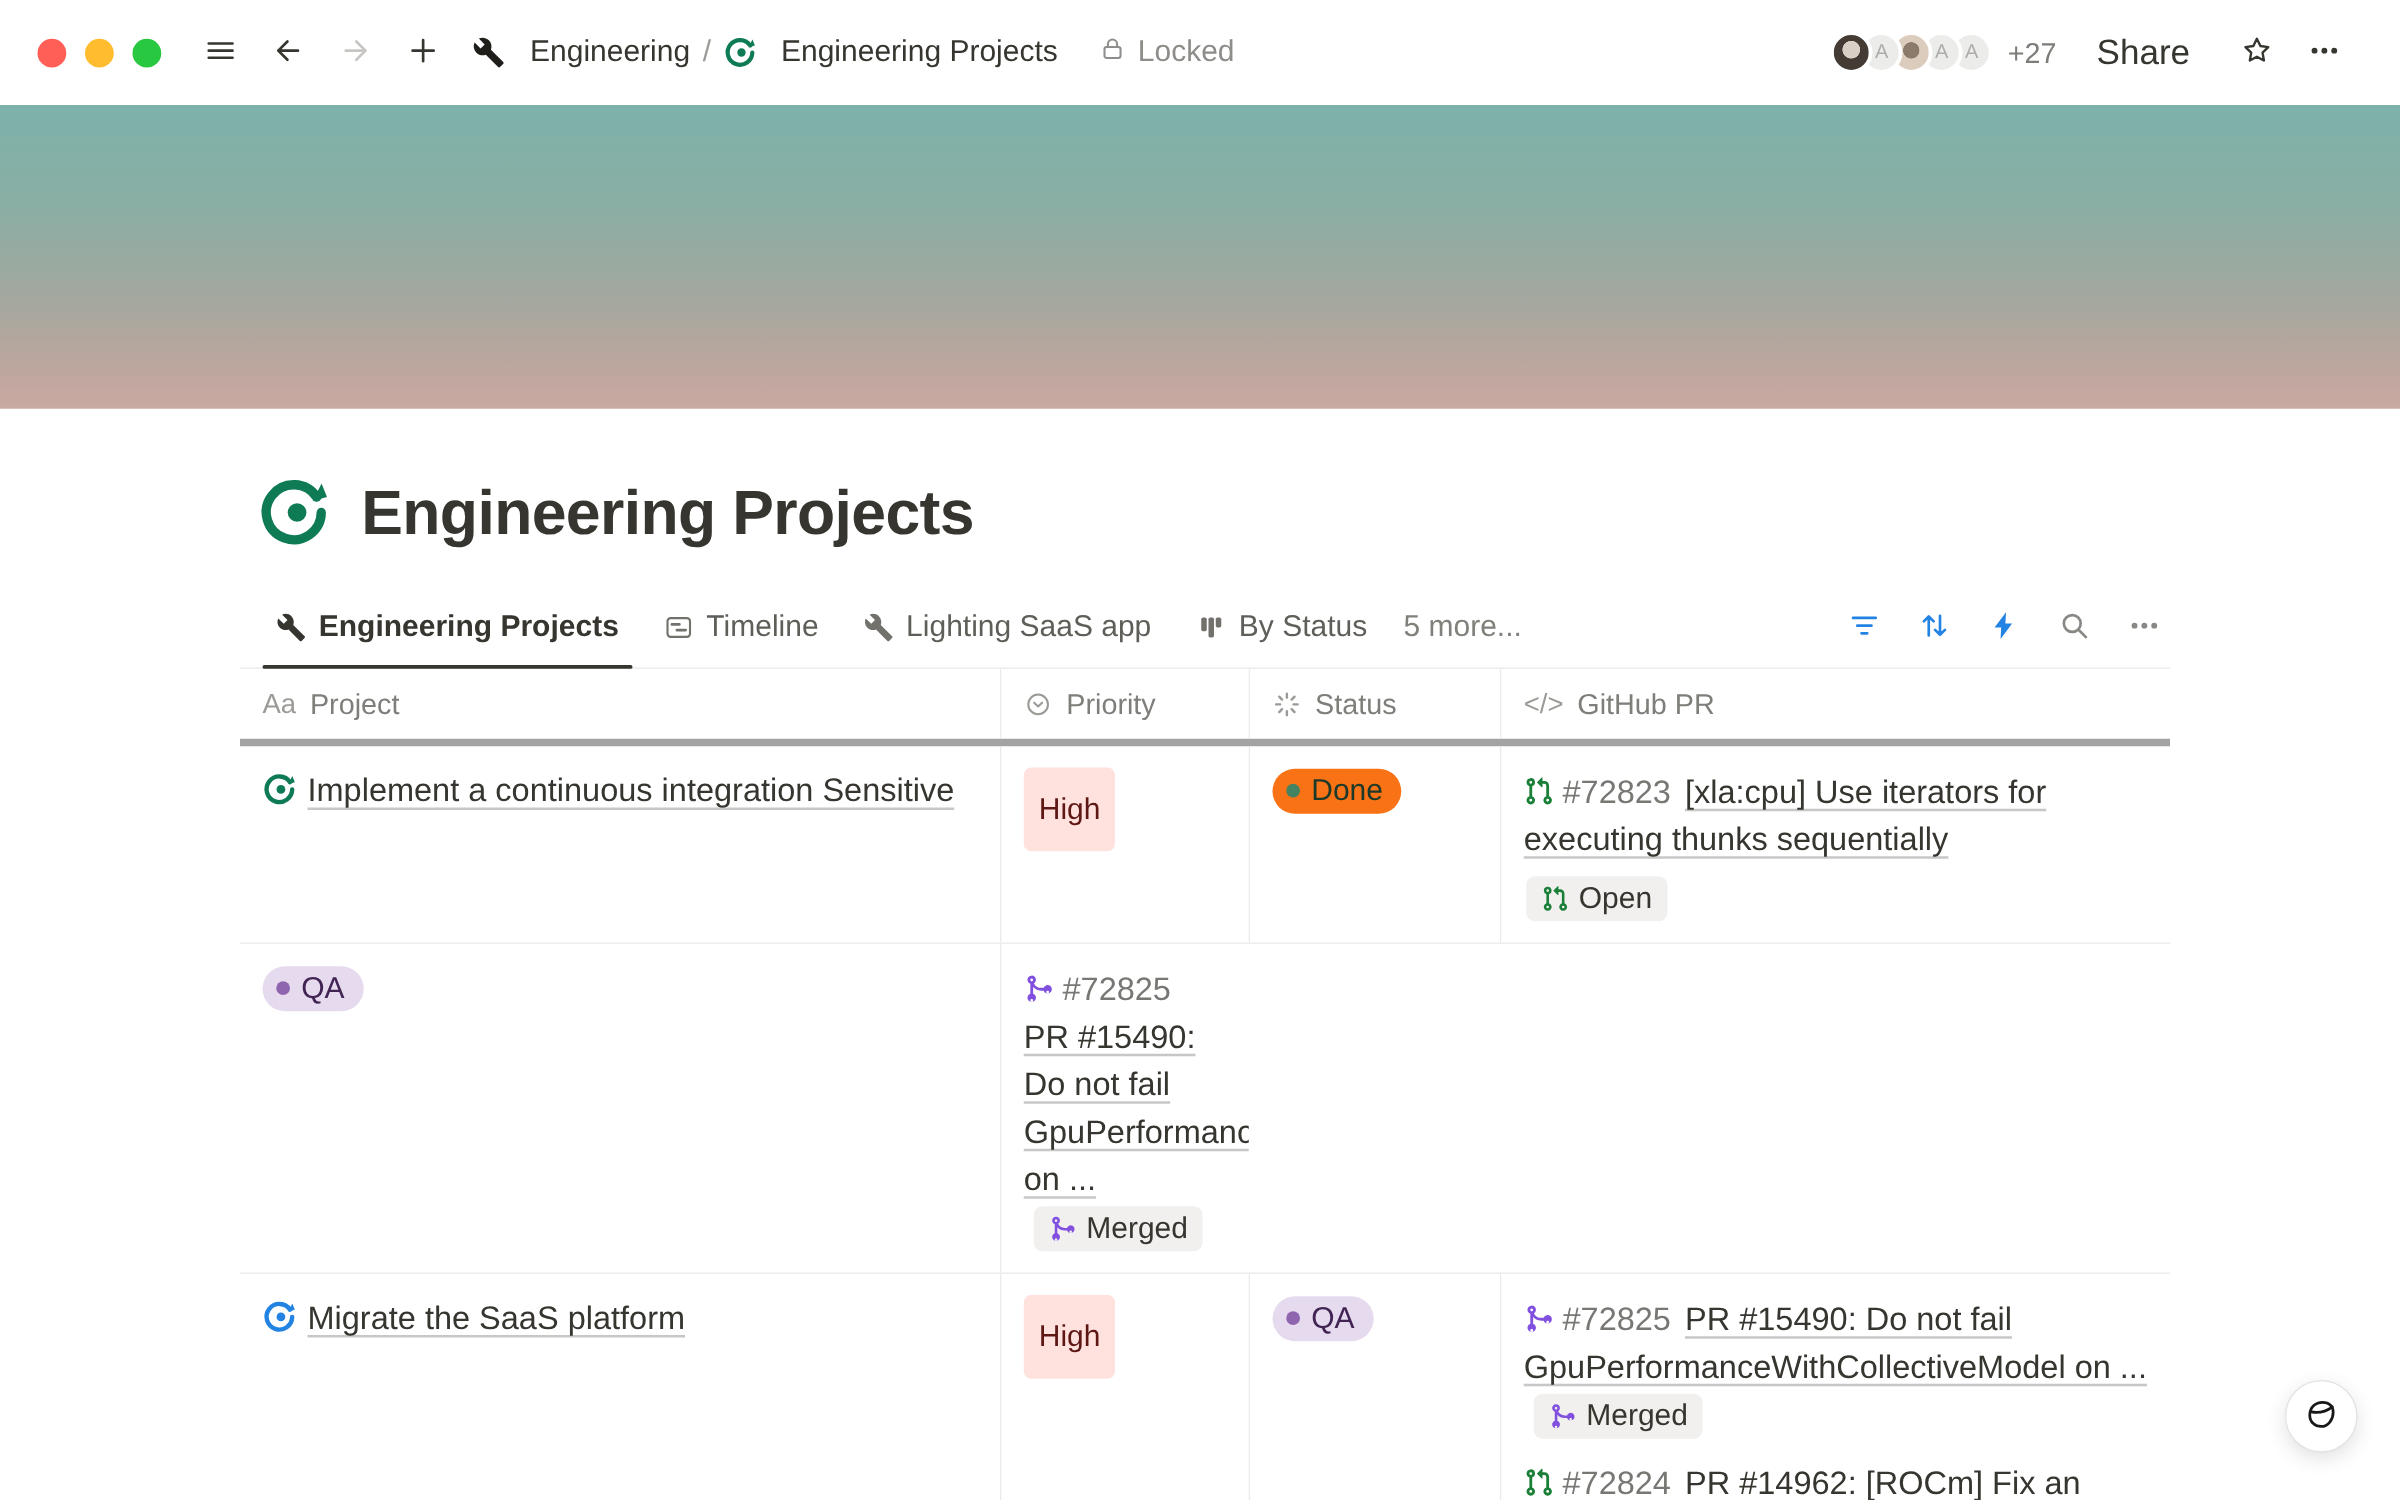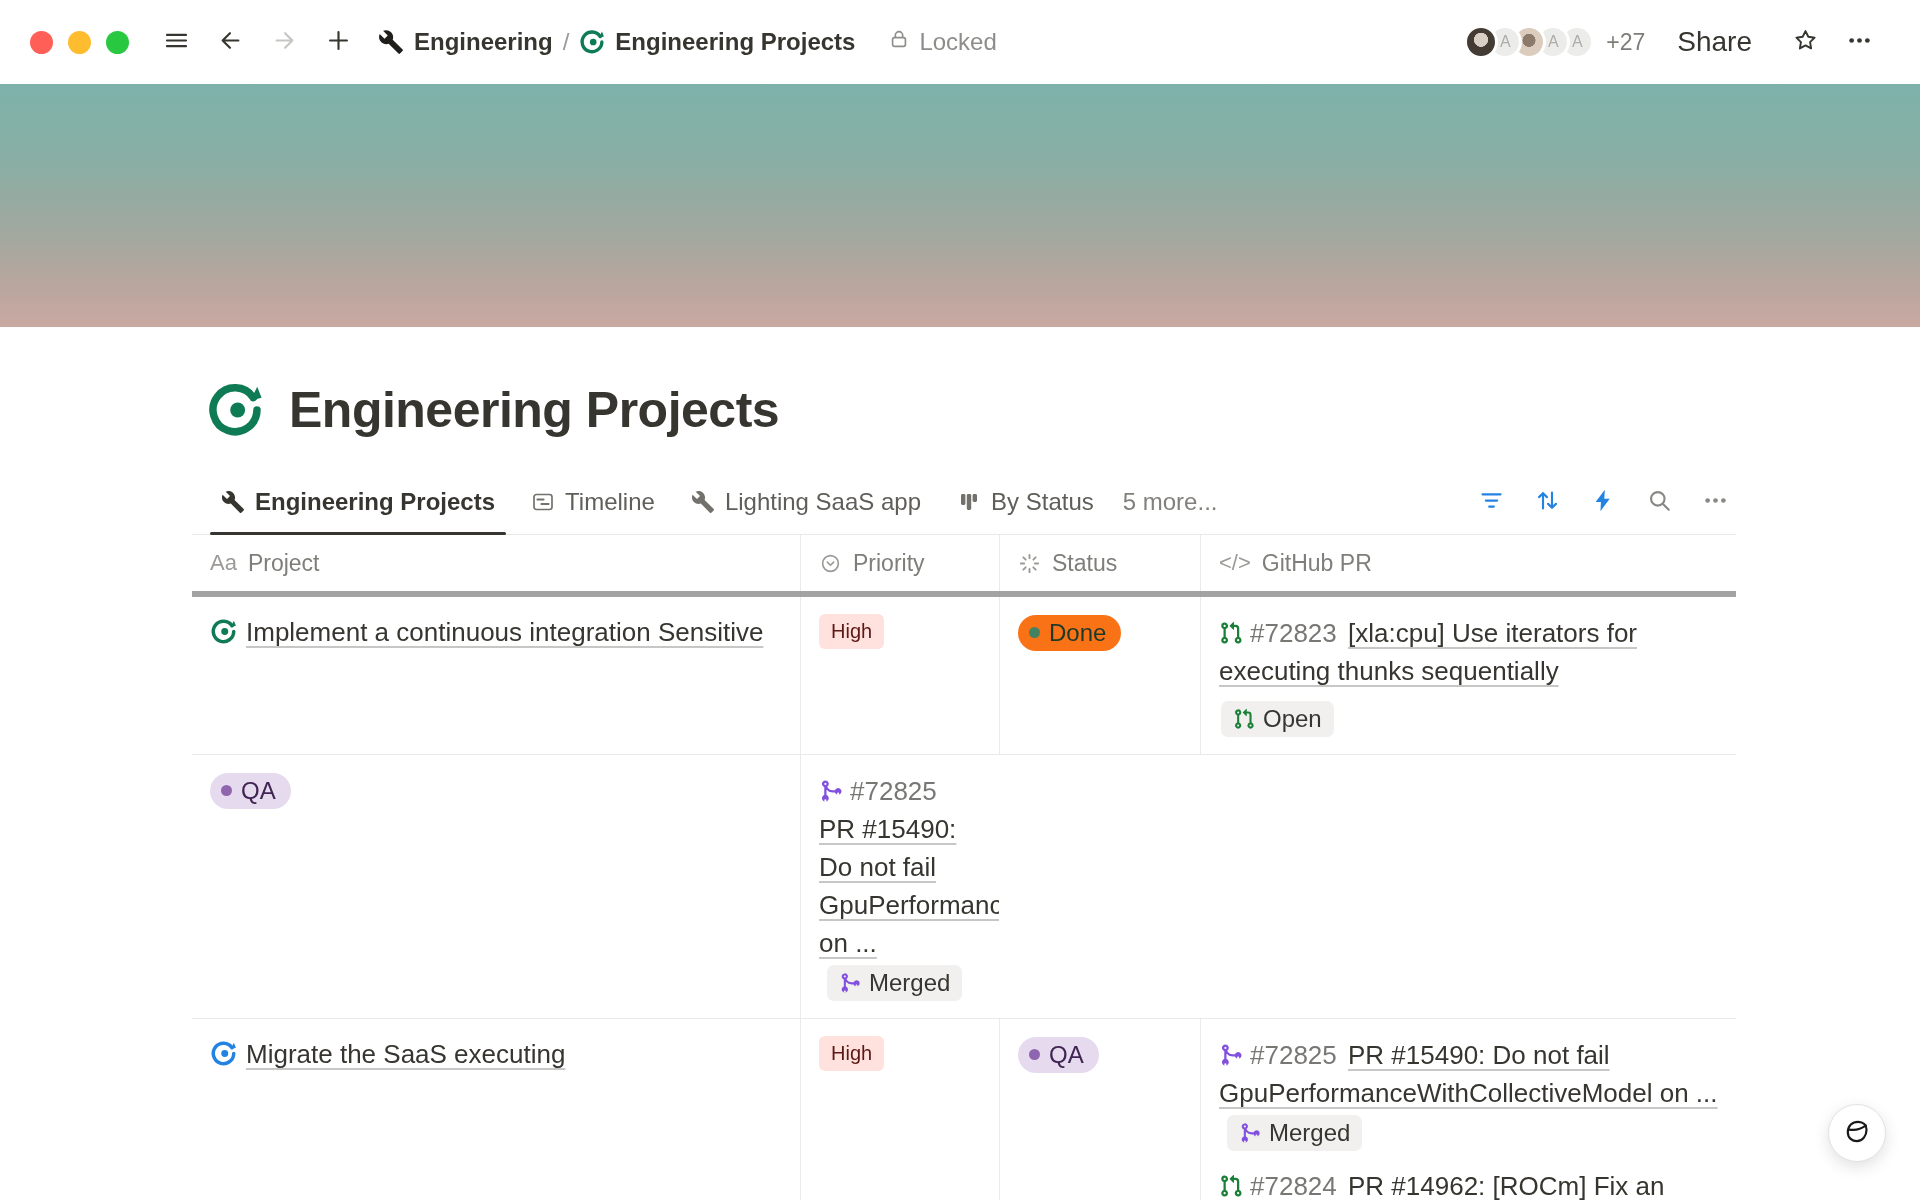--- a/index.html
+++ b/index.html
@@ -10,21 +10,21 @@
   }
   
   .topbar{height:84px;display:flex;align-items:center;padding:0 30px;background:#fff;}
   .traffic{display:flex;gap:15px;margin-right:24px;}
   .tl{width:23px;height:23px;border-radius:50%;display:inline-block;cursor:pointer;}
   .tl.red{background:#ff5f57}.tl.yellow{background:#febc2e}.tl.green{background:#28c840}
   .icon-btn{display:inline-flex;align-items:center;justify-content:center;width:46px;height:46px;
     border:none;background:none;padding:0;margin-right:8px;color:#37352f;cursor:pointer;border-radius:6px;}
   .icon-btn svg{width:27px;height:27px;}
   .icon-btn.disabled{color:#c8c6c2;}
-  .crumb{display:flex;align-items:center;gap:10px;font-size:24px;color:#37352f;padding:5px 9px;border-radius:6px;cursor:pointer;white-space:nowrap;font-weight:bold;}
+  .crumb{display:flex;align-items:center;gap:20px;font-size:24px;color:#37352f;padding:5px 9px;border-radius:6px;cursor:pointer;white-space:nowrap;}
   .crumb .ci{display:inline-flex;}
   .crumb .ci svg{width:26px;height:26px;}
   .crumb-sep{color:#9b9a97;font-size:24px;margin:0 1px;}
   .locked{display:flex;align-items:center;gap:9px;color:#8f8d89;font-size:24px;margin-left:24px;cursor:pointer;text-align:right;}
   .locked svg{width:22px;height:22px;}
   .spacer{flex:1;}
   .avatars{display:flex;align-items:center;}
   .avatar{width:34px;height:34px;border-radius:50%;border:3px solid #fff;margin-left:-10px;
     display:inline-flex;align-items:center;justify-content:center;font-size:16px;color:#aeaca8;background:#ececea;position:relative;}
   .avatar.a1{margin-left:0;background:radial-gradient(circle at 50% 42%, #d9cfc4 0 32%, #453b35 34%);z-index:5;}
@@ -67,21 +67,21 @@
   .col-icon{display:inline-flex;color:#9c9a96;font-size:22px;align-items:center;}
   .col-icon svg{width:23px;height:23px;}
   .trow{border-bottom:1px solid #e9e9e7;}
   .trow.tall{min-height:270px;}
   .td{padding:17px 18px;overflow:hidden;}
   .td + .td{border-left:1px solid #ebeae8;}
   .project-link{color:#37352f;font-weight:500;line-height:37px;cursor:pointer;}
   .row-icon{display:inline-block;vertical-align:-4px;margin-right:9px;}
   .row-icon svg{width:27px;height:27px;display:block;}
   .link-text{text-decoration:underline;text-decoration-color:rgba(55,53,47,.28);text-underline-offset:5px;text-decoration-thickness:1.5px;}
-  .pill{display:inline-block;font-size:20px;line-height:35px;padding:0 12px;border-radius:6px;cursor:pointer;white-space:nowrap;}
+  .pill{display:inline-block;font-size:24px;line-height:35px;padding:16px 12px;border-radius:6px;cursor:pointer;white-space:nowrap;}
   .p-high{background:#ffe2dd;color:#5d1715;}
   .p-medium{background:#fdecc8;color:#402c1b;}
   .capsule{display:inline-flex;align-items:center;gap:9px;font-size:24px;line-height:36px;padding:0 15px 0 11px;border-radius:19px;cursor:pointer;white-space:nowrap;}
   .s-done{background:#f97316;color:#1c3829;}
   .s-qa{background:#e6dbee;color:#412454;}
   .dot{width:11px;height:11px;border-radius:50%;display:inline-block;}
   .s-done .dot{background:#448361;}
   .s-qa .dot{background:#9065b0;}
   .td-github{line-height:38px;}
   .pr-entry{cursor:pointer;}
@@ -372,21 +372,21 @@
         </div>
       </div>
 
       <div class="trow tall">
         <div class="td">
           <span class="project-link">
             <span class="row-icon" style="color: rgb(35, 131, 226);"><svg viewBox="0 0 24 24">
                   <path d="M19.6 6.9A9.1 9.1 0 1 0 21.1 12" fill="none" stroke="currentColor" stroke-width="3.1" stroke-linecap="round"></path>
                   <circle cx="13.1" cy="12" r="3.1" fill="currentColor"></circle>
                   <path d="M18.3 8.2 23 6.9 21.2 2.4z" fill="currentColor"></path>
-                </svg></span><span class="link-text">Migrate the SaaS executing</span>
+                </svg></span><span class="link-text">Migrate the SaaS platform</span>
           </span>
         </div>
         <div class="td">
           <span class="pill p-high">High</span>
         </div>
         <div class="td">
           <span class="capsule s-qa">
               <span class="dot"></span>
               <span>QA</span>
             </span>

